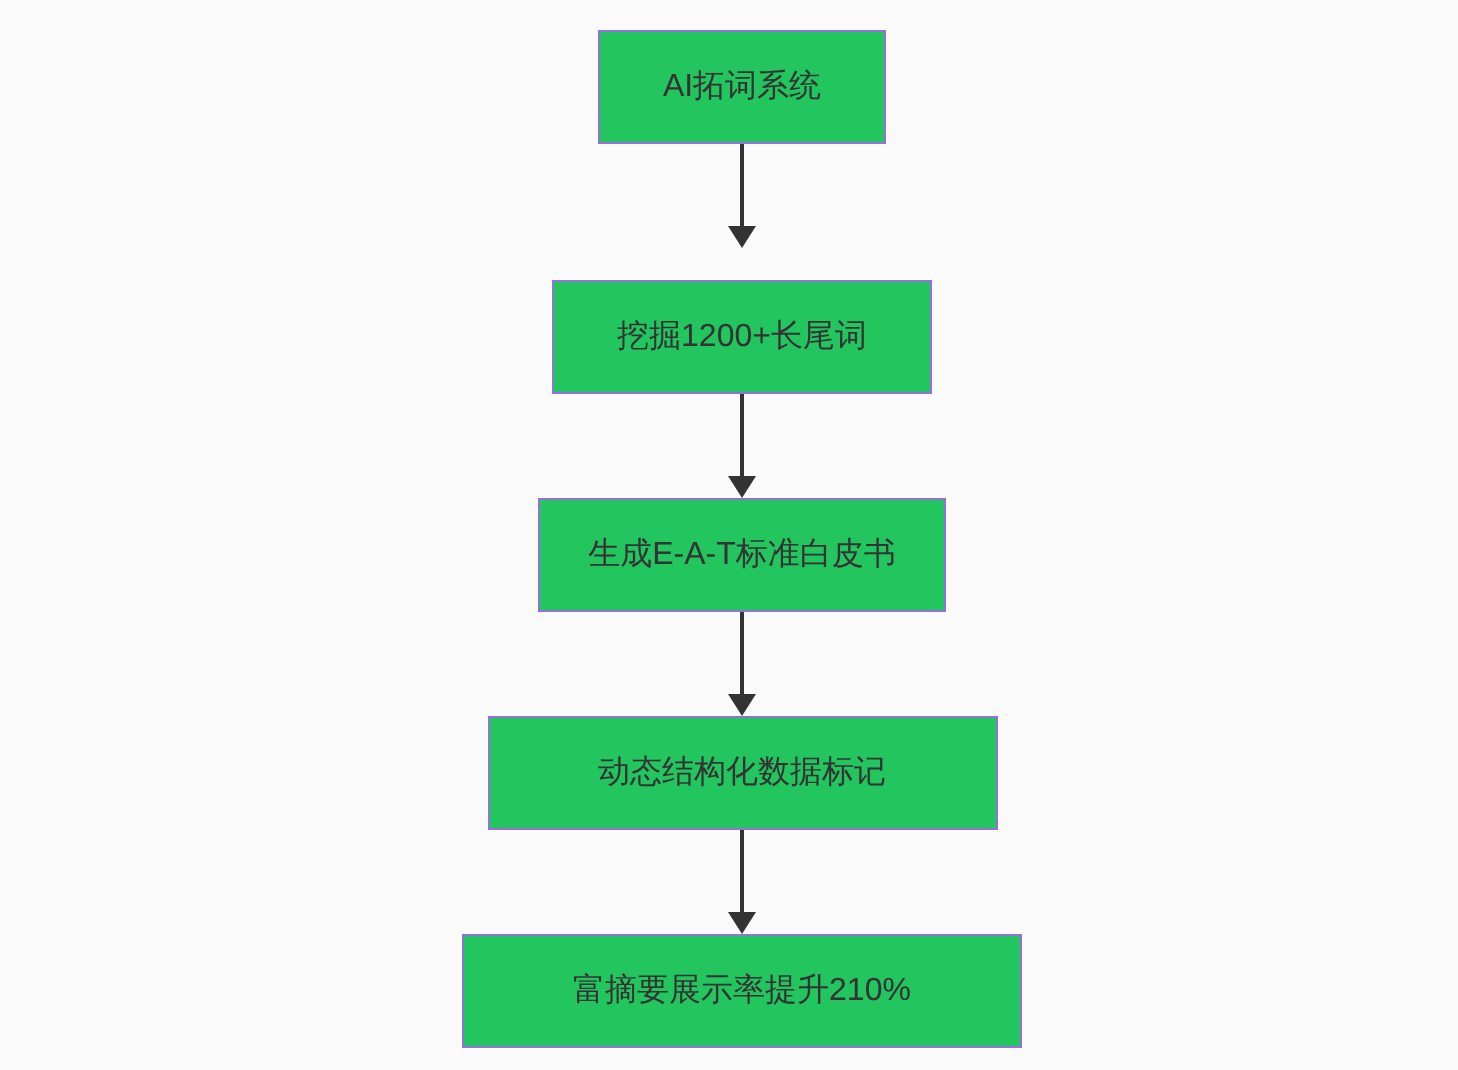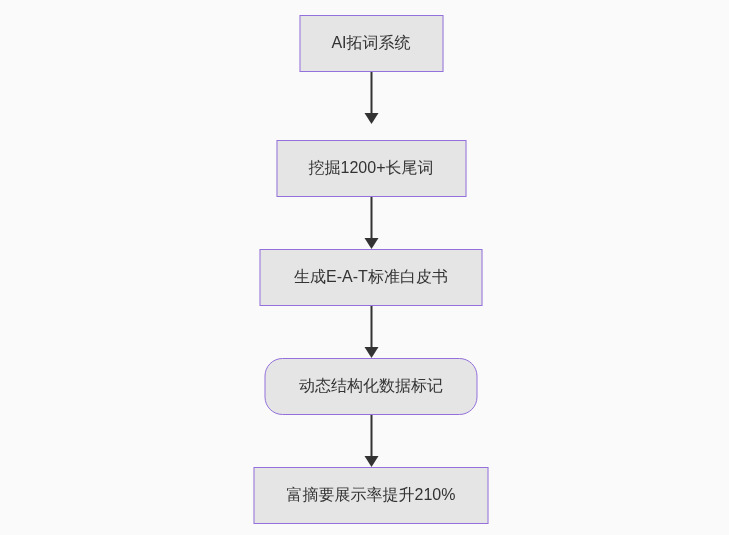--- a/index.html
+++ b/index.html
@@ -19,35 +19,35 @@
     left: 371px;
     top: 15px;
     transform: translateX(-50%);
     display: flex;
     flex-direction: column;
     align-items: center;
   }
   .node {
     box-sizing: border-box;
     height: 57px;
-    background: #e5e5e5;
+    background: #22c55e;
     border: 1px solid #9370DB;
     display: flex;
     align-items: center;
     justify-content: center;
     color: #333333;
     font-size: 16px;
     text-align: center;
     flex-shrink: 0;
   }
   .node-0 { width: 144px; }
   .node-1 { width: 190px; margin-top: 16px; }
-  .node-2 { width: 223px; align-items: center; }
-  .node-3 { width: 213px; border-radius: 18px; }
-  .node-4 { width: 235px; }
+  .node-2 { width: 204px; align-items: center; }
+  .node-3 { width: 255px; }
+  .node-4 { width: 280px; }
   .arrow {
     height: 52px;
     display: flex;
     flex-direction: column;
     align-items: center;
     flex-shrink: 0;
   }
   .arrow .line {
     width: 2px;
     flex: 1 1 auto;

